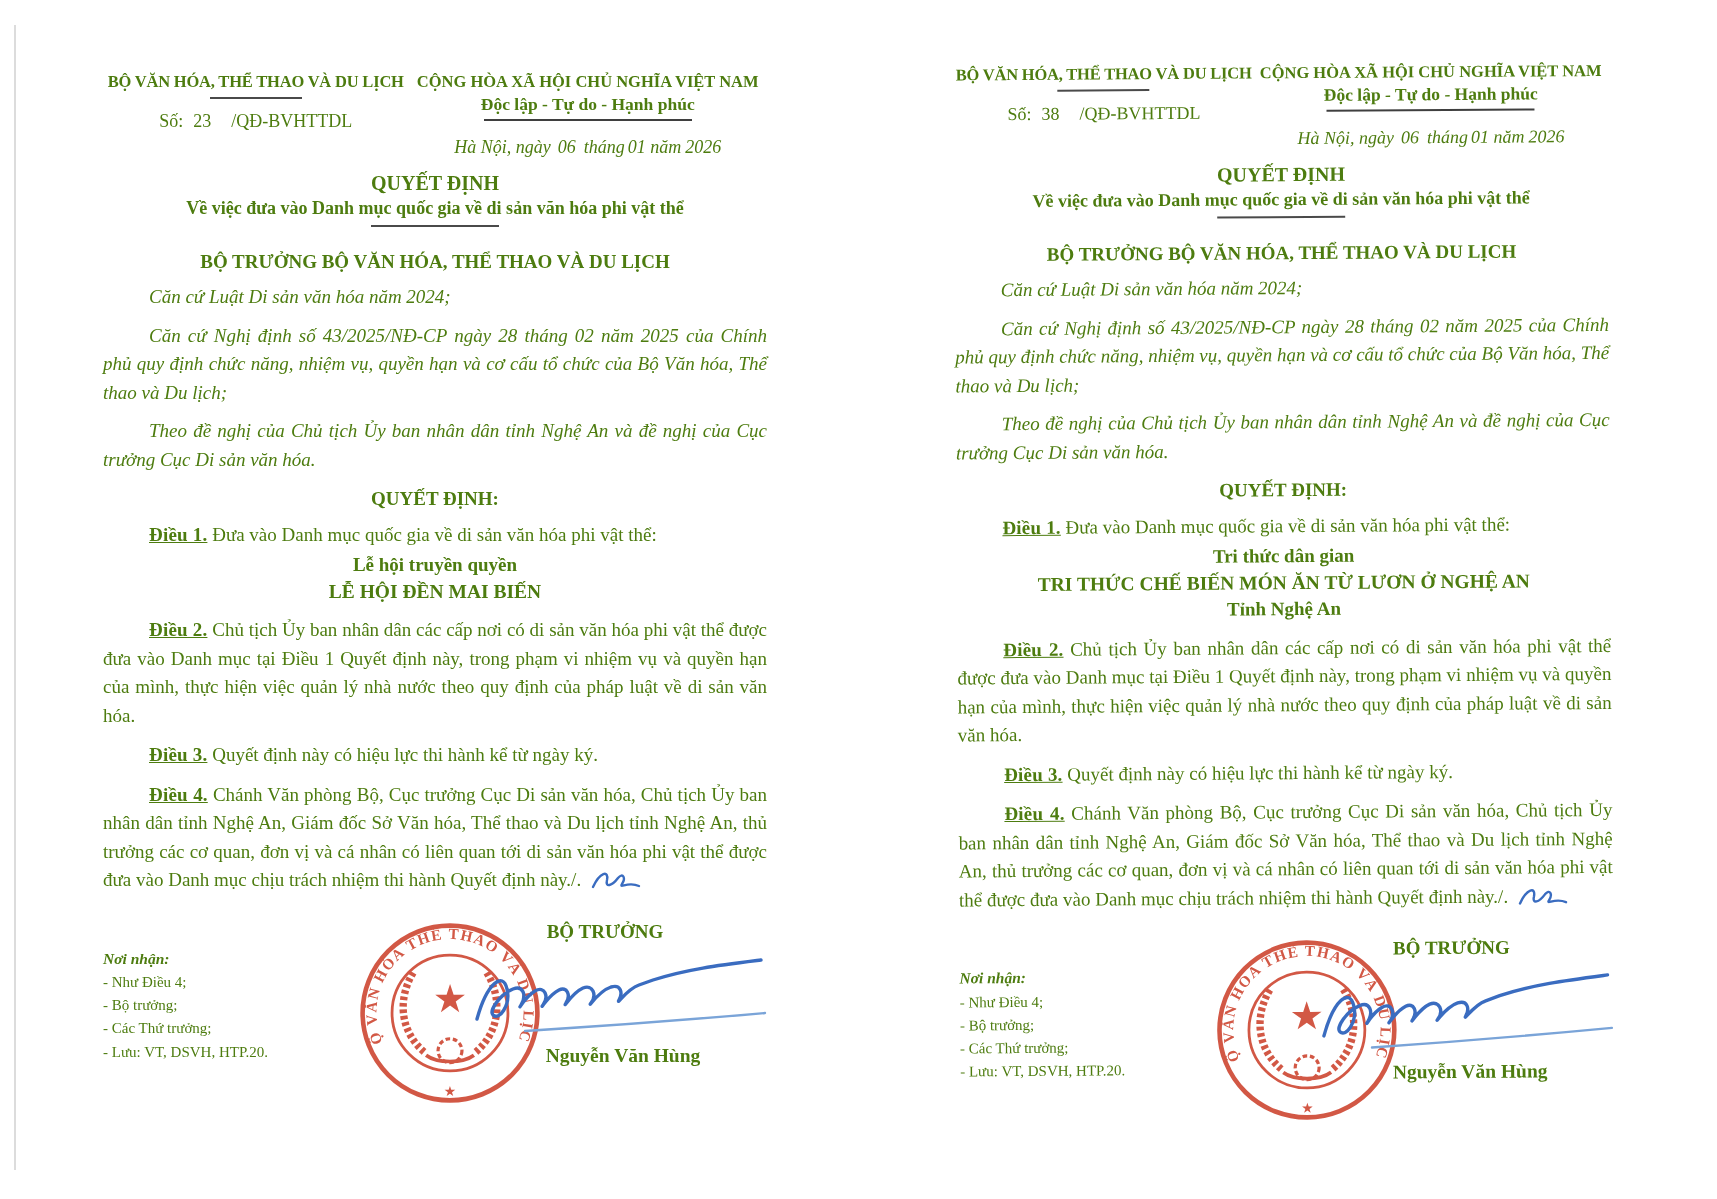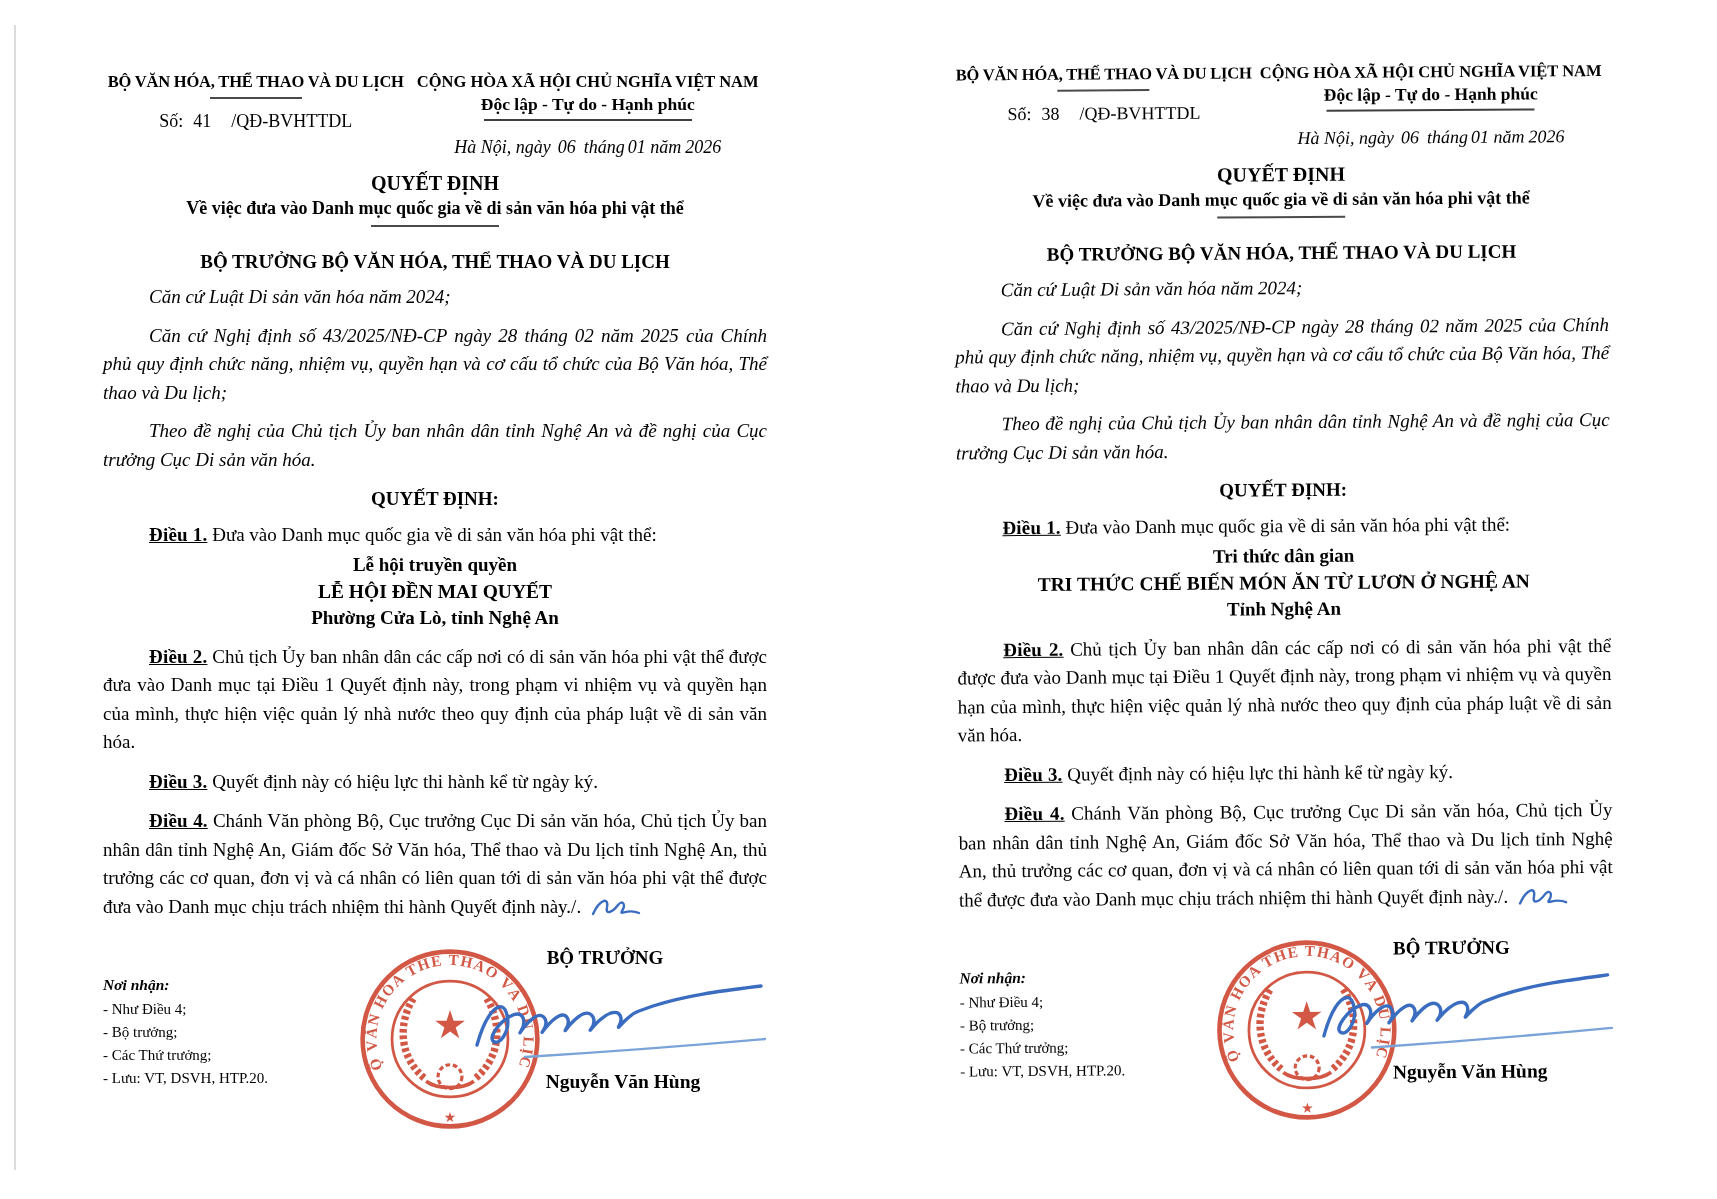--- a/index.html
+++ b/index.html
@@ -2,21 +2,21 @@
 <html><head>
 <meta charset="utf-8">
 <title>Scanned Decisions</title>
 <style>
   * { margin:0; padding:0; box-sizing:border-box; }
   html,body { background:#ffffff; }
   .screen {
     position:relative; width:1717px; height:1199px;
     background:#ffffff; overflow:hidden;
     font-family:"Liberation Serif","DejaVu Serif",serif;
-    color:#000000;
+    color:#4d7c0f;
   }
   .scan-edge-line {
     position:absolute; left:14px; top:25px; width:2px; height:1145px;
     background:#dcdcdc;
   }
   .page { position:absolute; width:775px; padding-top:22px; }
   .page-left  { left:14px;  top:50px; padding-left:89px; padding-right:22px; }
   .page-right { left:876px; top:44px; padding-left:77px; padding-right:44px;
                 transform:rotate(-0.4deg); transform-origin:top left; }
 
@@ -70,21 +70,21 @@
 
 <div class="screen">
   <div class="scan-edge-line"></div>
 
   <div class="page page-left">
     <div class="doc-header">
       <div class="header-left">
         <div class="org-name">BỘ VĂN HÓA, THỂ THAO VÀ DU LỊCH</div>
         <div class="rule rule-org"></div>
         <div class="so-line">
-          <span>Số:</span><span class="so-num">41</span><span>/QĐ-BVHTTDL</span>
+          <span>Số:</span><span class="so-num">23</span><span>/QĐ-BVHTTDL</span>
         </div>
       </div>
       <div class="header-right">
         <div class="republic">CỘNG HÒA XÃ HỘI CHỦ NGHĨA VIỆT NAM</div>
         <div class="motto">Độc lập - Tự do - Hạnh phúc</div>
         <div class="rule rule-motto"></div>
         <div class="dateline">
           <span>Hà Nội, ngày</span><span class="d-day">06</span><span>tháng</span><span class="d-month">01</span> <span>năm</span><span class="d-year">2026</span>
         </div>
       </div>
@@ -97,22 +97,21 @@
     <div class="minister-heading">BỘ TRƯỞNG BỘ VĂN HÓA, THỂ THAO VÀ DU LỊCH</div>
 
     <p class="cite">Căn cứ Luật Di sản văn hóa năm 2024;</p>
     <p class="cite">Căn cứ Nghị định số 43/2025/NĐ-CP ngày 28 tháng 02 năm 2025 của Chính phủ quy định chức năng, nhiệm vụ, quyền hạn và cơ cấu tổ chức của Bộ Văn hóa, Thể thao và Du lịch;</p>
     <p class="cite">Theo đề nghị của Chủ tịch Ủy ban nhân dân tỉnh Nghệ An và đề nghị của Cục trưởng Cục Di sản văn hóa.</p>
 
     <div class="decides">QUYẾT ĐỊNH:</div>
 
     <p class="article"><b>Điều 1.</b> <span>Đưa vào Danh mục quốc gia về di sản văn hóa phi vật thể:</span></p>
     <div class="heritage-category">Lễ hội truyền quyền</div>
-    <div class="heritage-name">LỄ HỘI ĐỀN MAI QUYẾT</div>
-    <div class="heritage-location">Phường Cửa Lò, tỉnh Nghệ An</div>
+    <div class="heritage-name">LỄ HỘI ĐỀN MAI BIẾN</div>
 
     <p class="article"><b>Điều 2.</b> <span>Chủ tịch Ủy ban nhân dân các cấp nơi có di sản văn hóa phi vật thể được đưa vào Danh mục tại Điều 1 Quyết định này, trong phạm vi nhiệm vụ và quyền hạn của mình, thực hiện việc quản lý nhà nước theo quy định của pháp luật về di sản văn hóa.</span></p>
     <p class="article"><b>Điều 3.</b> <span>Quyết định này có hiệu lực thi hành kể từ ngày ký.</span></p>
     <p class="article"><b>Điều 4.</b> <span>Chánh Văn phòng Bộ, Cục trưởng Cục Di sản văn hóa, Chủ tịch Ủy ban nhân dân tỉnh Nghệ An, Giám đốc Sở Văn hóa, Thể thao và Du lịch tỉnh Nghệ An, thủ trưởng các cơ quan, đơn vị và cá nhân có liên quan tới di sản văn hóa phi vật thể được đưa vào Danh mục chịu trách nhiệm thi hành Quyết định này./.</span><svg class="initials-svg" width="54" height="28" viewBox="0 0 54 28">
           <path d="M 4,21 C 11,6 20,4 18,14 C 16,22 23,20 29,12 C 34,6 37,12 33,18 C 30,23 39,15 50,20" fill="none" stroke="#3a6cc0" stroke-width="2.4" stroke-linecap="round"></path>
         </svg></p>
 
     <div class="footer">
       <div class="recipients">
         <div class="recipients-heading">Nơi nhận:</div>

